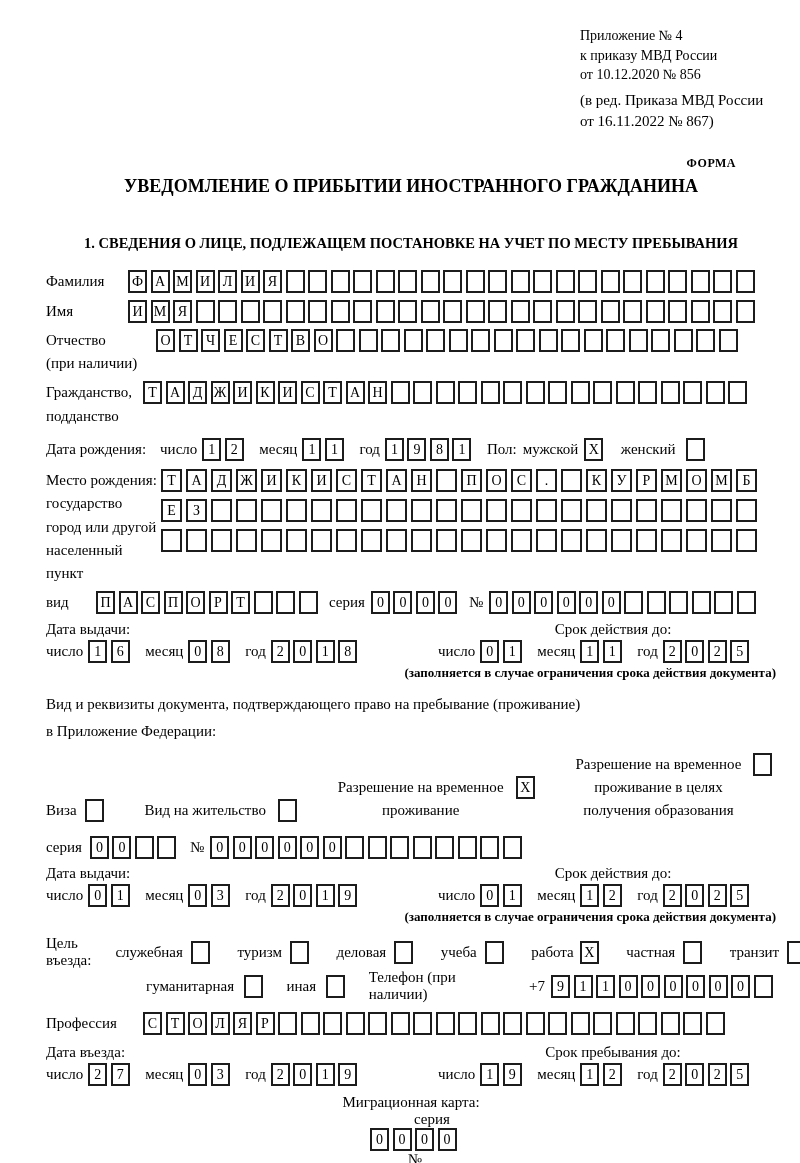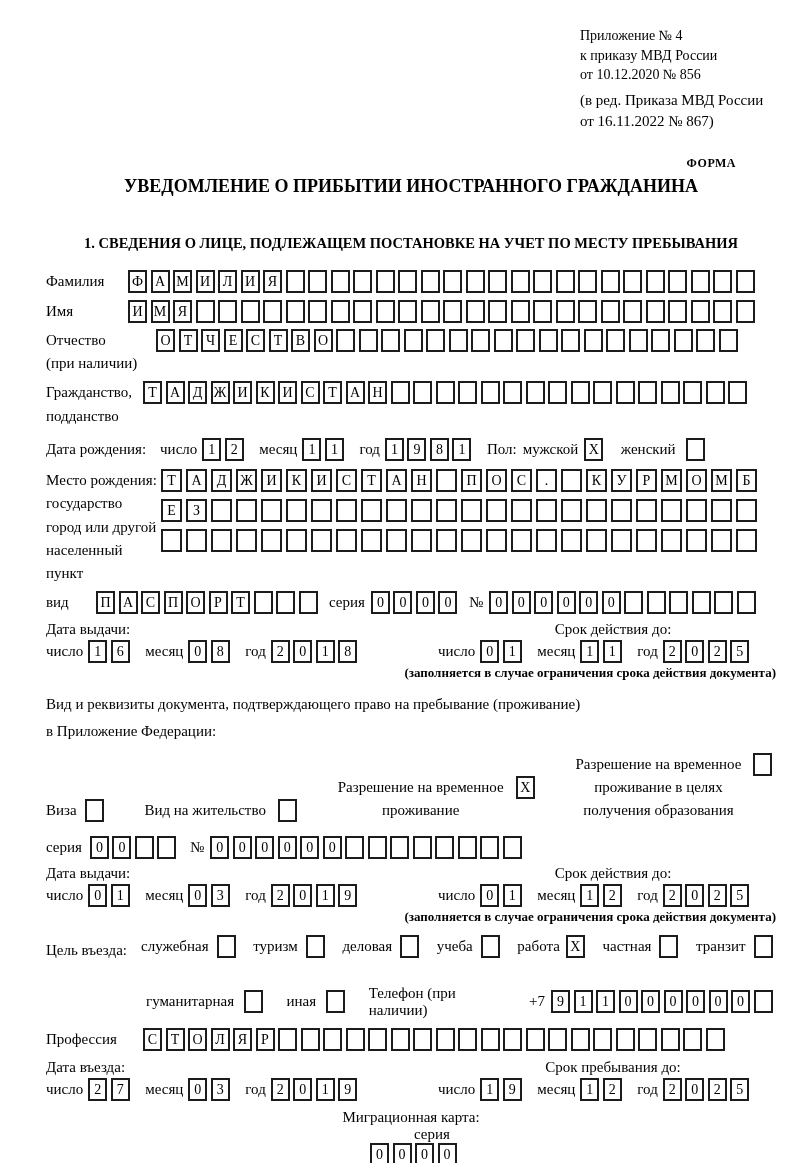--- a/index.html
+++ b/index.html
@@ -54,21 +54,21 @@
 
   .note { text-align: right; font-weight: bold; font-size: 13px; margin: 2px 0 10px; }
   .sub-heading { text-align: center; font-weight: bold; font-size: 14.5px; margin: 4px 0 6px; }
   .intro { line-height: 1.8; }
 
   .options { display: flex; align-items: flex-end; justify-content: space-between; margin: 8px 0 14px; }
   .opt { display: flex; align-items: flex-start; }
   .opt .olabel { line-height: 1.55; }
   .opt .multi { text-align: center; line-height: 1.55; }
 
-  .purpose-row { display: flex; align-items: flex-end; justify-content: space-between; margin-bottom: 26px; }
+  .purpose-row { display: flex; align-items: center; justify-content: space-between; margin-bottom: 0; gap: 24px; }
   .purpose-row2 { display: flex; align-items: center; margin: 0 0 9px 100px; }
 </style>
 </head>
 <body>
 
 <div class="page">
 
   <div class="doc-header">
     <div class="doc-header-inner">
       <div>Приложение № 4</div>

